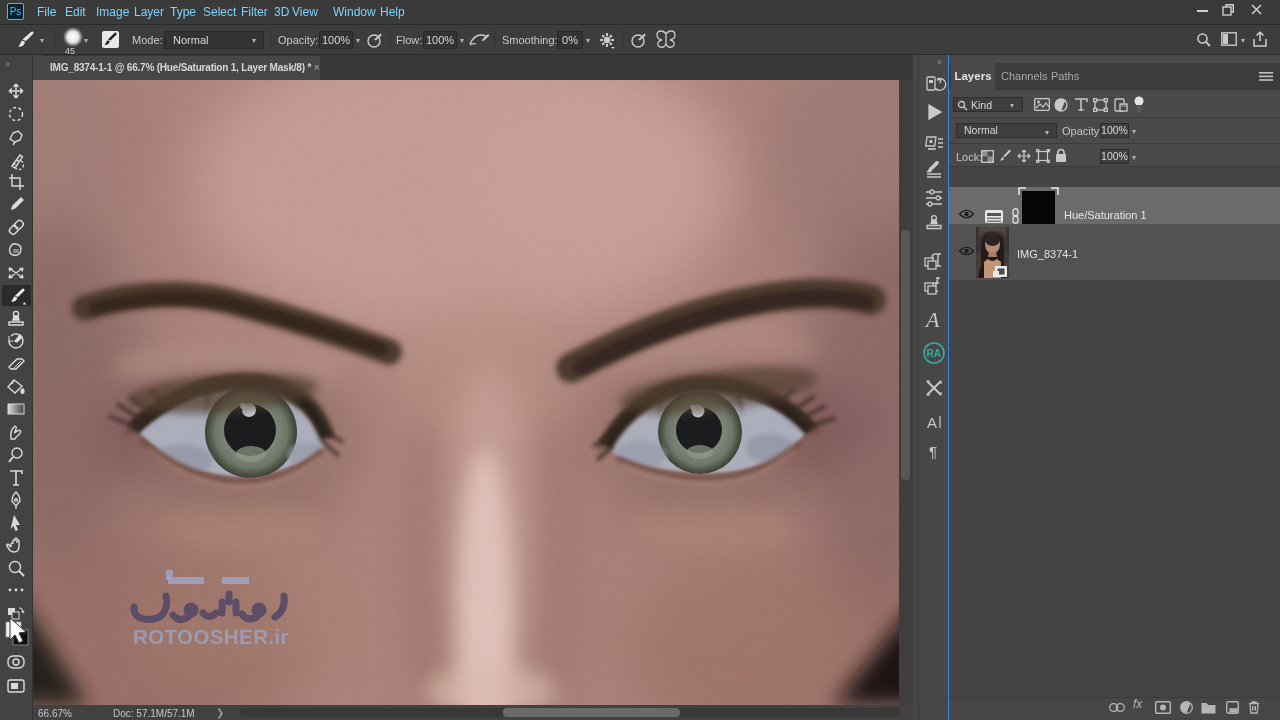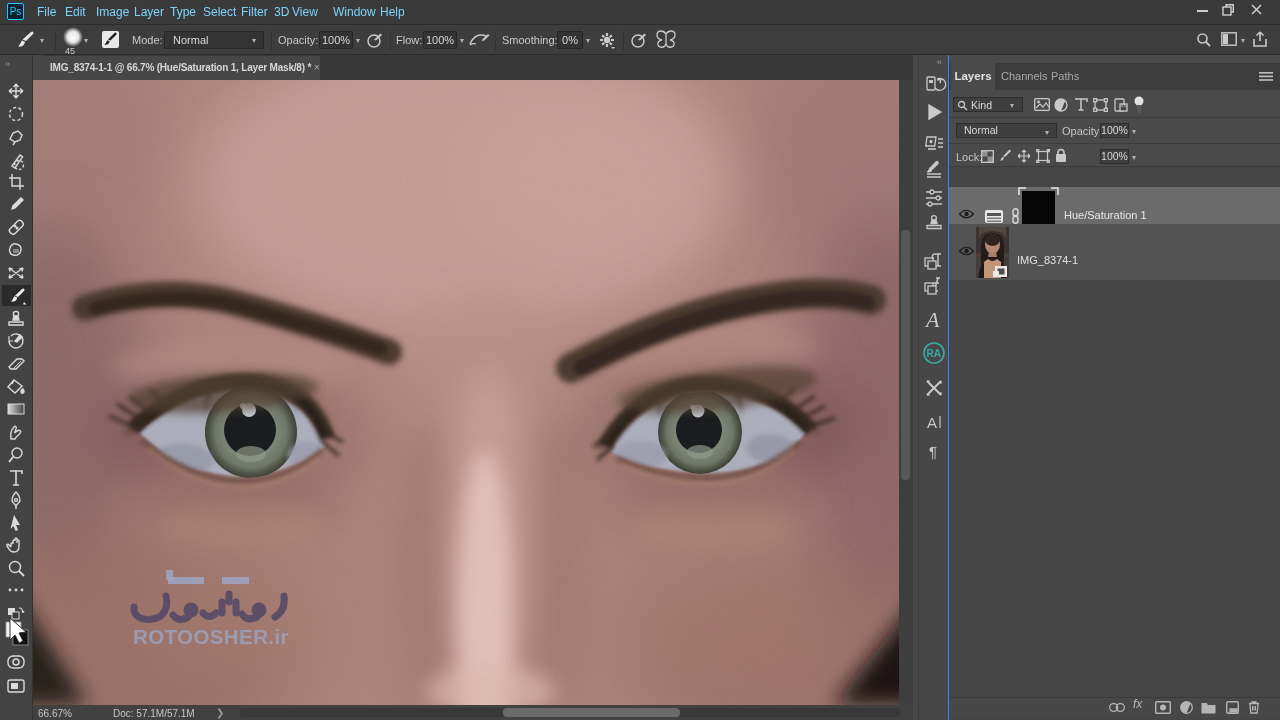--- a/index.html
+++ b/index.html
@@ -697,21 +697,21 @@
           <ellipse cx="16.5" cy="13" rx="7.5" ry="6" fill="#2e2422"></ellipse>
           <path d="M13 24 Q 16.5 27 20 24 L 21 30 H 12 Z" fill="#a87d69"></path>
           <path d="M2 51 Q 4 36 12 32 Q 16.5 36 21 32 Q 29 36 31 51 Z" fill="#c29579"></path>
           <path d="M2 51 Q 3 40 8 35 L 8 51 Z" fill="#1e1715"></path>
           <path d="M31 51 Q 30 40 25 35 L 25 51 Z" fill="#1e1715"></path>
           <rect x="19" y="39" width="12" height="11" fill="#e9e9e9"></rect>
           <rect x="21.5" y="41.5" width="7" height="6" fill="#4a4a4a"></rect>
           <rect x="17" y="44" width="6" height="6" fill="#e9e9e9"></rect>
         </svg>
       </div>
-      <span style="position:absolute;left:68px;top:30px;font-size:11px;color:#e0e0e0;">IMG_8374-1</span>
+      <span style="position:absolute;left:68px;top:24px;font-size:11px;color:#e0e0e0;">IMG_8374-1</span>
     </div>
 
     <div style="position:absolute;left:0;top:642px;width:332px;height:1px;background:#3a3a3a;"></div>
     <div style="position:absolute;left:0;top:643px;width:332px;height:20px;background:#474747;">
       <svg style="position:absolute;left:160px;top:5px" width="16" height="9" viewBox="0 0 16 9">
           <g fill="none" stroke="#b5b5b5" stroke-width="1.3">
             <rect x="0.7" y="0.7" width="8" height="7.6" rx="3.8"></rect>
             <rect x="7.3" y="0.7" width="8" height="7.6" rx="3.8"></rect>
           </g>
         </svg>

